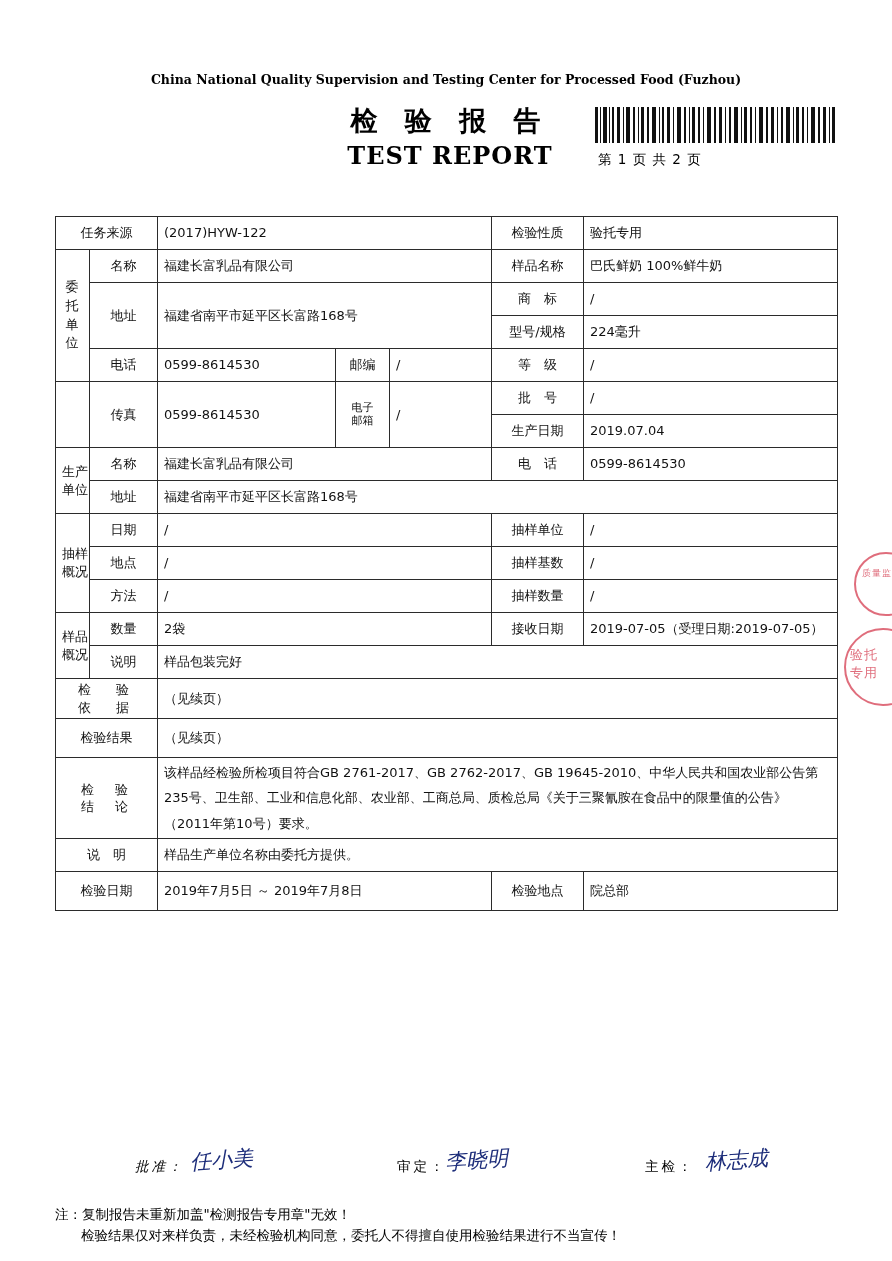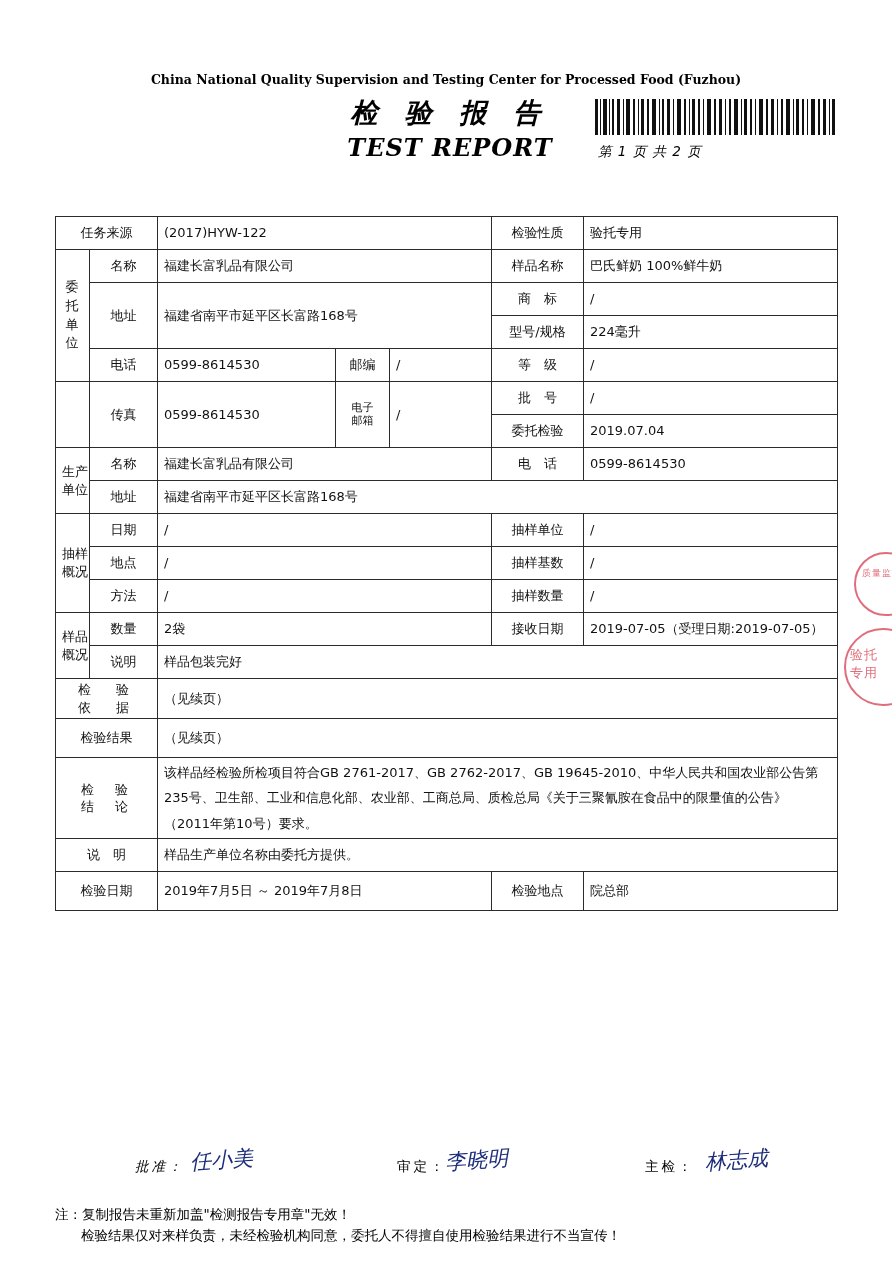--- a/index.html
+++ b/index.html
@@ -38,22 +38,21 @@
     font-family: "DejaVu Serif", "Liberation Serif", serif;
     font-size: 12.5px;
     font-weight: bold;
     margin-top: 20px;
     color: #000;
   }
 
   .title-row {
     position: relative;
     height: 66px;
-    margin-top: 8px;
-    font-style: italic;
+    margin-top: 16px;
   }
   .title-block {
     position: absolute;
     left: 320px;
     top: 0;
     width: 260px;
     text-align: center;
   }
   .title-cn {
     font-family: "DejaVu Serif", "Liberation Serif", serif;
@@ -416,21 +415,21 @@
     <tr>
       <td class="vert" rowspan="2"><span>&nbsp;</span></td>
       <td class="lbl" rowspan="2">传真</td>
       <td class="val" rowspan="2">0599-8614530</td>
       <td class="lbl" rowspan="2" style="font-size:11px;line-height:1.15">电子<br>邮箱</td>
       <td class="val" colspan="2" rowspan="2">/</td>
       <td class="lbl">批　号</td>
       <td class="val">/</td>
     </tr>
     <tr>
-      <td class="lbl">委托检验</td>
+      <td class="lbl">生产日期</td>
       <td class="val">2019.07.04</td>
     </tr>
 
     <tr>
       <td class="lbl" rowspan="2">生产<br>单位</td>
       <td class="lbl">名称</td>
       <td class="val" colspan="4">福建长富乳品有限公司</td>
       <td class="lbl">电　话</td>
       <td class="val">0599-8614530</td>
     </tr>

